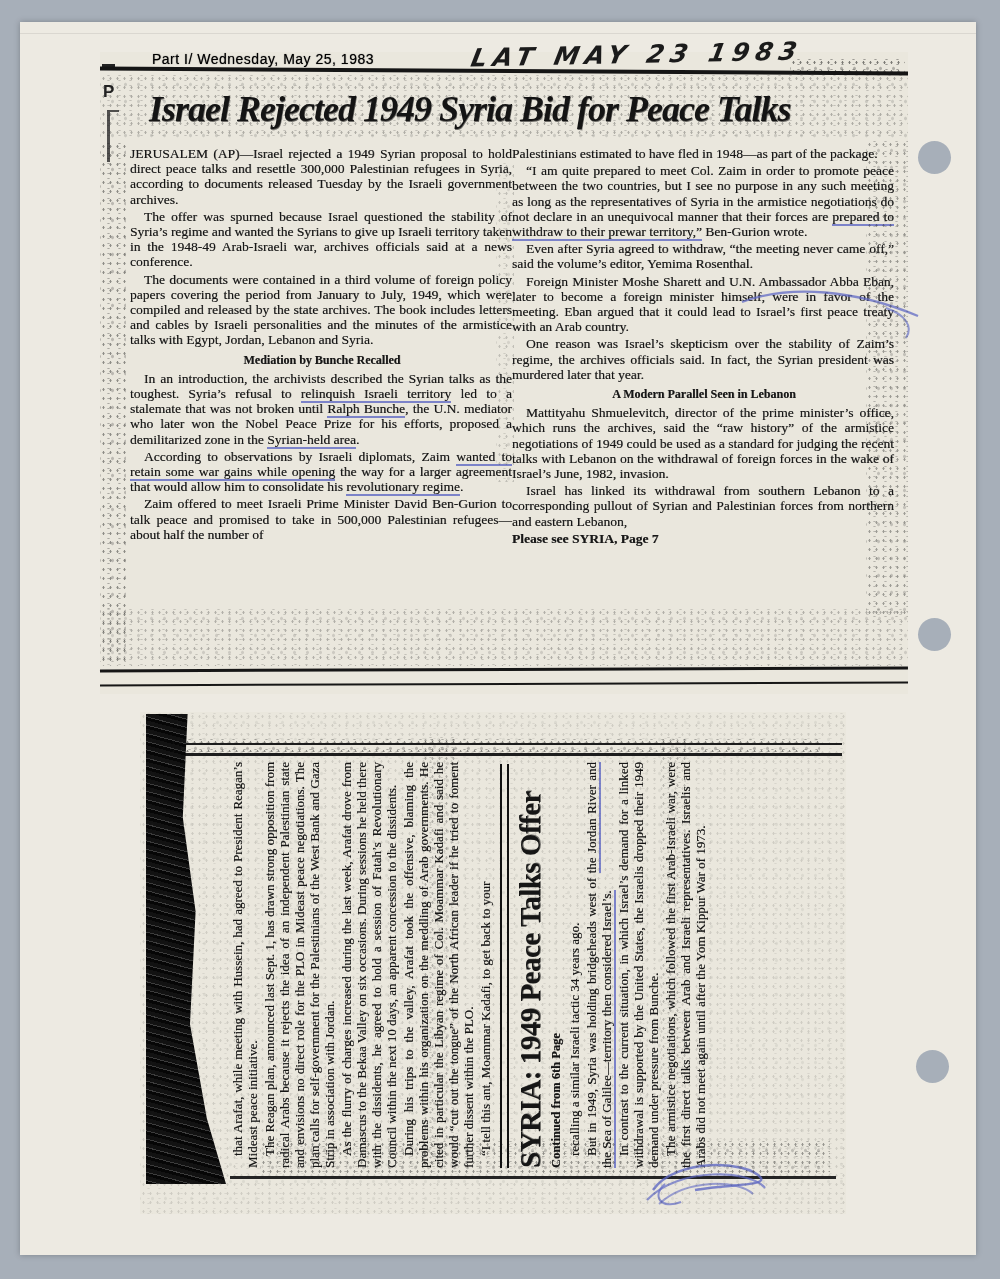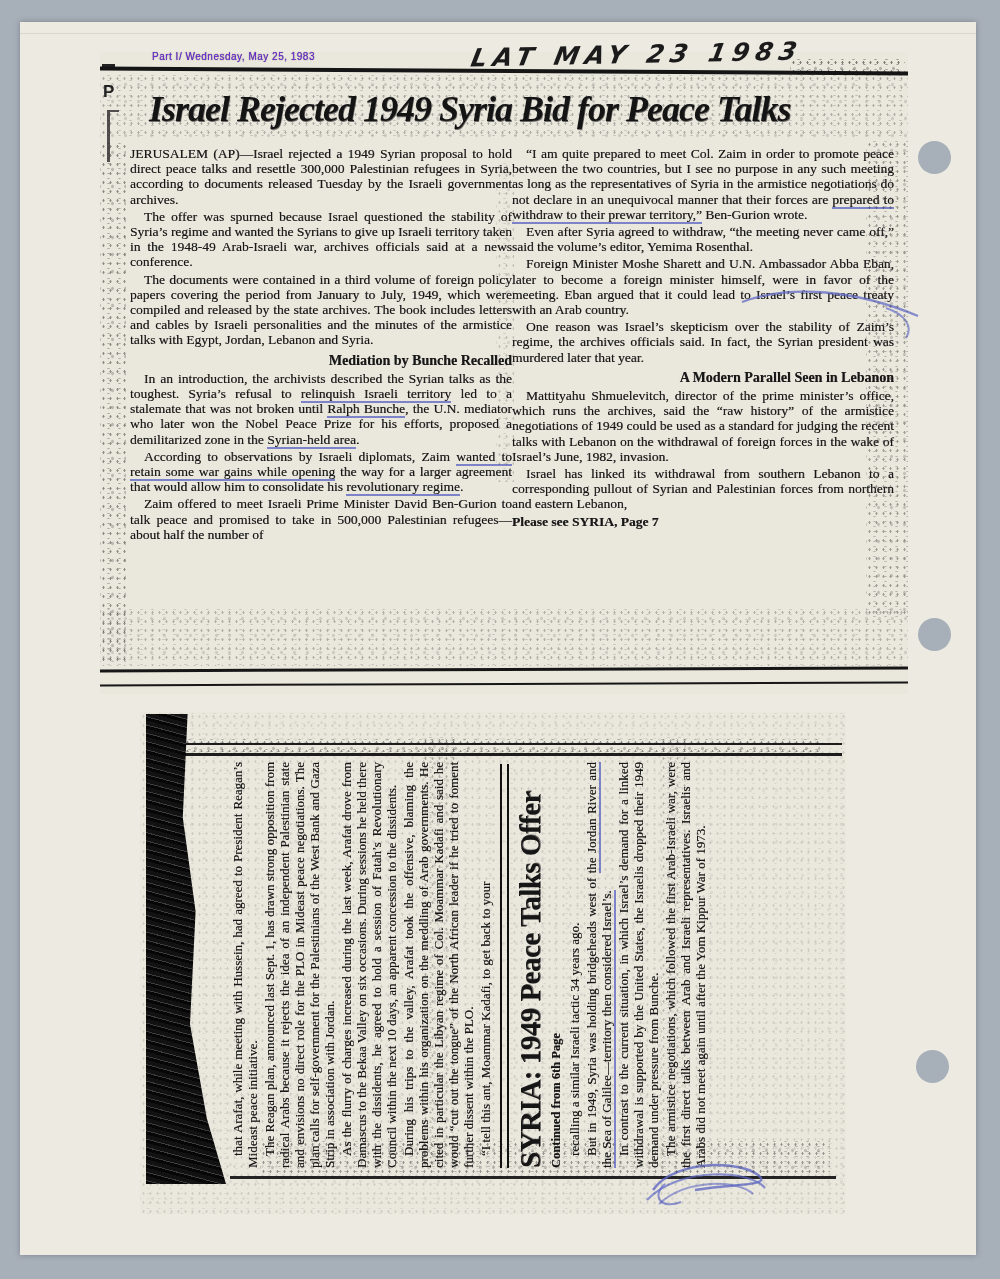--- a/index.html
+++ b/index.html
@@ -19,40 +19,40 @@
       radial-gradient(rgba(20,20,20,.85) 0.8px, transparent 1.3px),
       radial-gradient(rgba(25,25,25,.6) 0.7px, transparent 1.5px),
       radial-gradient(rgba(45,45,45,.5) 1px, transparent 1.7px);
     background-size:7px 9px,11px 5px,13px 17px;
     background-position:0 0,3px 4px,6px 2px;}
 
   
   .clip1{position:absolute;left:80px;top:30px;width:808px;height:642px;background:#eae7dd;
          color:#171717;}
   .c1-headerline{position:absolute;left:52px;top:-1px;font-family:"Liberation Sans",sans-serif;
-         font-size:10px;color:#6d28d9;letter-spacing:.5px;text-shadow:0 0 1px rgba(60,60,60,.9);}
+         font-size:14px;color:#000000;letter-spacing:.5px;text-shadow:0 0 1px rgba(60,60,60,.9);}
   .c1-toprule{position:absolute;left:0;top:17px;width:100%;height:4px;background:#151515;
          transform:rotate(.35deg);}
   .handwriting{position:absolute;left:372px;top:-12px;font-family:"DejaVu Sans",sans-serif;
          font-size:25px;font-weight:bold;font-style:italic;letter-spacing:6px;color:#1b1b1b;
          transform:skewX(-12deg) rotate(-1.2deg);white-space:nowrap;}
   .mark-dash{position:absolute;left:2px;top:12px;width:13px;height:5px;background:#222;}
   .mark-p{position:absolute;left:3px;top:30px;font-family:"Liberation Sans",sans-serif;
          font-weight:bold;font-size:17px;color:#222;}
   .mark-bracket{position:absolute;left:7px;top:58px;width:9px;height:50px;
          border-left:3px solid #2a2a2a;border-top:2px solid #2a2a2a;opacity:.8;}
   .headline{position:absolute;left:42px;top:36px;width:772px;font-size:36px;font-weight:bold;
          font-style:italic;letter-spacing:-1px;white-space:nowrap;color:#141414;
          text-shadow:.6px .6px .6px rgba(10,10,10,.55);margin-left:7px;}
   .cols{position:absolute;left:30px;top:94px;width:778px;display:flex;gap:0;}
   .col{width:382px;font-size:13.5px;line-height:15.2px;text-align:justify;
        text-shadow:.35px .35px .45px rgba(15,15,15,.5);}
   .bp{margin:0 0 2px 0;text-indent:14px;}
   .bp.noind{text-indent:0;}
-  .subhead{font-weight:bold;font-size:14px;margin:5px 0 3px 0;text-indent:2px;text-align:right;}
+  .subhead{font-weight:bold;font-size:12px;margin:5px 0 3px 0;text-indent:2px;text-align:center;}
   .jump{font-weight:bold;text-align:left;margin:1px 0 0 0;}
   .pu{border-bottom:2px solid rgba(96,106,196,.8);}
   .c1-botrule{position:absolute;left:0;top:616px;width:100%;height:12px;
        border-top:3px solid #161616;border-bottom:2px solid #161616;transform:rotate(-.2deg);}
   .swoosh{position:absolute;left:636px;top:212px;}
 
   
   .clip2{position:absolute;left:120px;top:690px;width:706px;height:502px;background:#eae7dd;
          color:#161616;}
   .rot{position:absolute;left:6px;top:472px;width:470px;height:700px;
@@ -92,20 +92,21 @@
         <div class="col">
           <p class="bp noind">JERUSALEM (AP)—Israel rejected a 1949 Syrian proposal to hold direct peace talks and resettle 300,000 Palestinian refugees in Syria, according to documents released Tuesday by the Israeli government archives.</p>
           <p class="bp">The offer was spurned because Israel questioned the stability of Syria’s regime and wanted the Syrians to give up Israeli territory taken in the 1948-49 Arab-Israeli war, archives officials said at a news conference.</p>
           <p class="bp">The documents were contained in a third volume of foreign policy papers covering the period from January to July, 1949, which were compiled and released by the state archives. The book includes letters and cables by Israeli personalities and the minutes of the armistice talks with Egypt, Jordan, Lebanon and Syria.</p>
           <p class="subhead">Mediation by Bunche Recalled</p>
           <p class="bp"><span>In an introduction, the archivists described the Syrian talks as the toughest. Syria’s refusal to </span><span class="pu">relinquish Israeli territory</span><span> led to a stalemate that was not broken until </span><span class="pu">Ralph Bunche</span><span>, the U.N. mediator who later won the Nobel Peace Prize for his efforts, proposed a demilitarized zone in the </span><span class="pu">Syrian-held area</span><span>.</span></p>
           <p class="bp"><span>According to observations by Israeli diplomats, Zaim </span><span class="pu">wanted to retain some war gains while opening</span><span> the way for a larger agreement that would allow him to consolidate his </span><span class="pu">revolutionary regime</span><span>.</span></p>
           <p class="bp">Zaim offered to meet Israeli Prime Minister David Ben-Gurion to talk peace and promised to take in 500,000 Palestinian refugees—about half the number of</p>
         </div>
         <div class="col">
+          <p class="bp noind">Palestinians estimated to have fled in 1948—as part of the package.</p>
           <p class="bp"><span>“I am quite prepared to meet Col. Zaim in order to promote peace between the two countries, but I see no purpose in any such meeting as long as the representatives of Syria in the armistice negotiations do not declare in an unequivocal manner that their forces are </span><span class="pu">prepared to withdraw to their prewar territory,”</span><span> Ben-Gurion wrote.</span></p>
           <p class="bp">Even after Syria agreed to withdraw, “the meeting never came off,” said the volume’s editor, Yemima Rosenthal.</p>
           <p class="bp">Foreign Minister Moshe Sharett and U.N. Ambassador Abba Eban, later to become a foreign minister himself, were in favor of the meeting. Eban argued that it could lead to Israel’s first peace treaty with an Arab country.</p>
           <p class="bp">One reason was Israel’s skepticism over the stability of Zaim’s regime, the archives officials said. In fact, the Syrian president was murdered later that year.</p>
           <p class="subhead">A Modern Parallel Seen in Lebanon</p>
           <p class="bp">Mattityahu Shmuelevitch, director of the prime minister’s office, which runs the archives, said the “raw history” of the armistice negotiations of 1949 could be used as a standard for judging the recent talks with Lebanon on the withdrawal of foreign forces in the wake of Israel’s June, 1982, invasion.</p>
           <p class="bp">Israel has linked its withdrawal from southern Lebanon to a corresponding pullout of Syrian and Palestinian forces from northern and eastern Lebanon,</p>
           <p class="jump">Please see SYRIA, Page 7</p>
         </div>
       </div>

